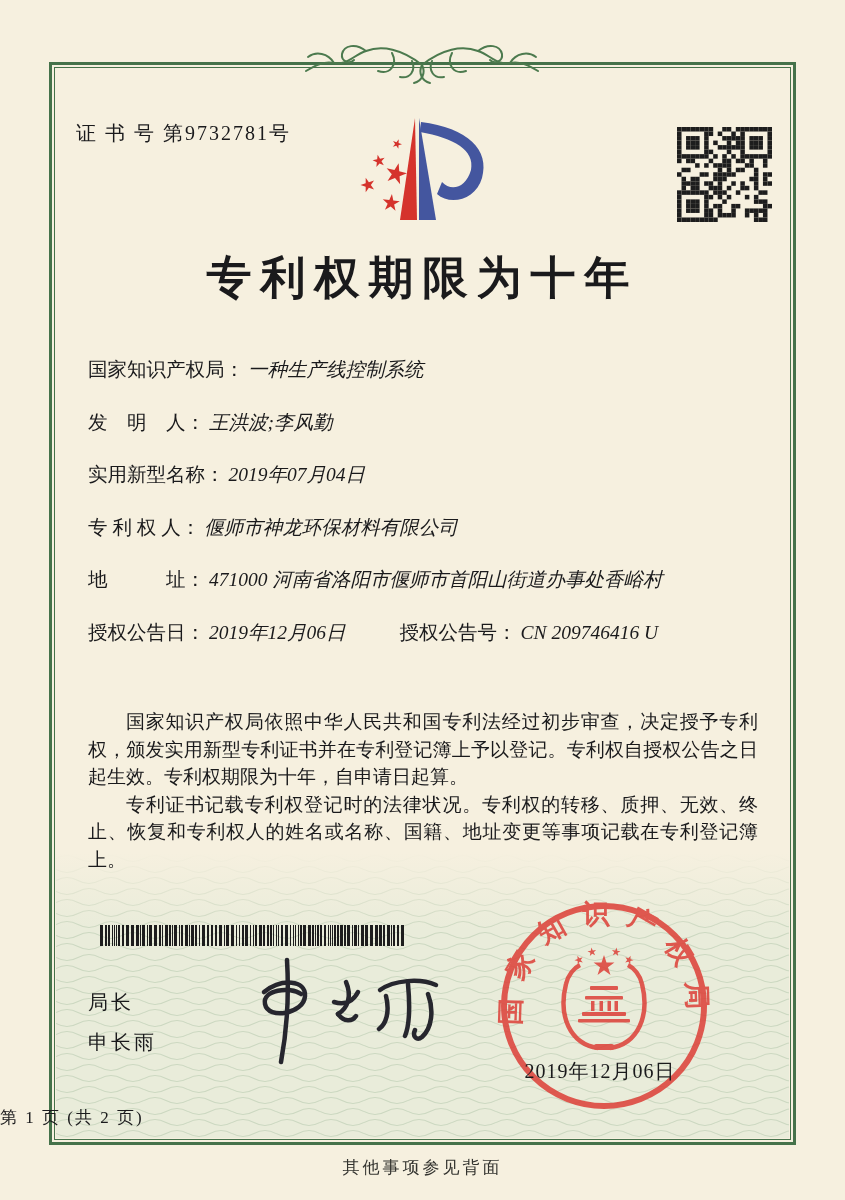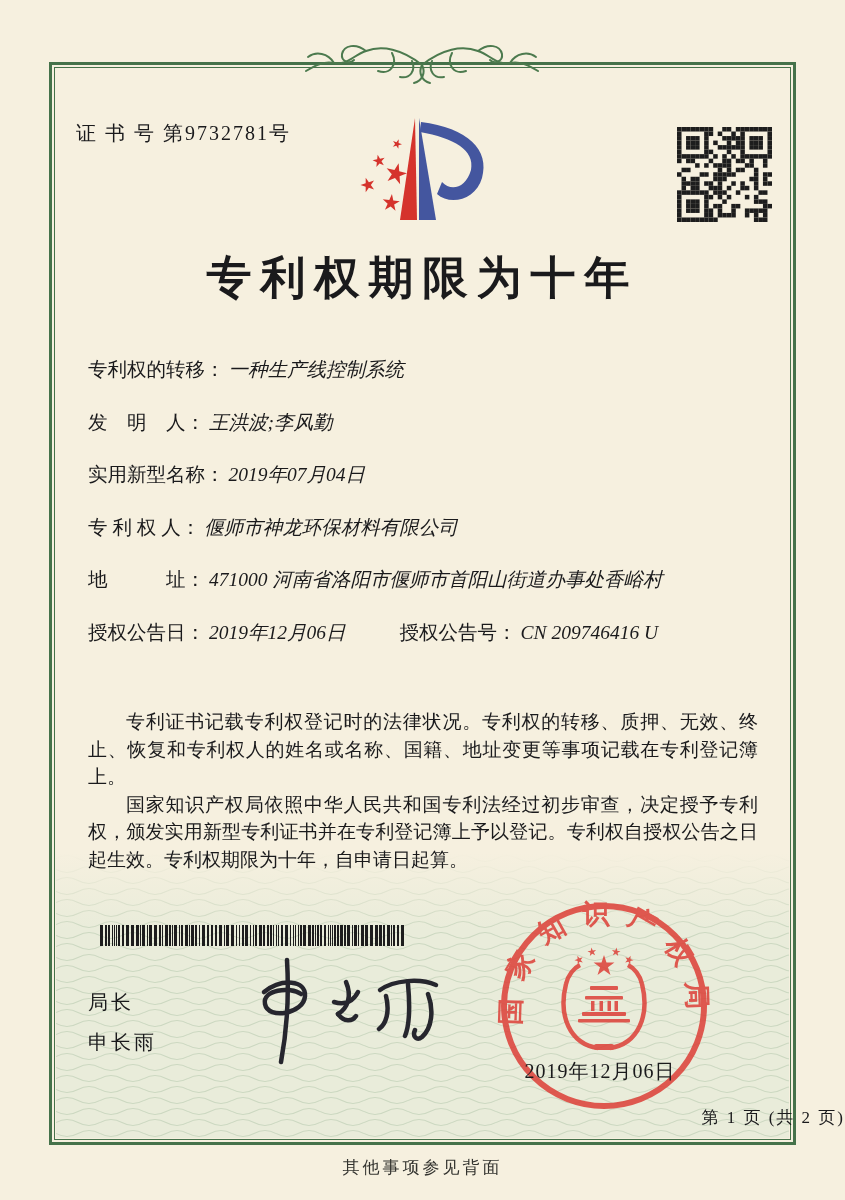--- a/index.html
+++ b/index.html
@@ -25,21 +25,21 @@
   .frow.dual .grp2{margin-left:54px;}
   .paras{left:88px;top:708px;width:670px;font-size:19px;line-height:27.6px;text-align:justify;}
   .paras p{margin:0;text-indent:2em;}
   .barcode{left:100px;top:925px;width:310px;height:21px;}
   .barcode i{position:absolute;top:0;bottom:0;background:#1d1d1d;}
   .signer{left:88px;top:990px;font-size:20px;letter-spacing:3px;line-height:24px;}
   .signer .name{margin-top:16px;}
   .sig{left:234px;top:952px;width:210px;height:118px;}
   .seal{left:492px;top:896px;width:225px;height:220px;}
   .seal-date{left:500px;top:1058px;width:200px;text-align:center;font-size:20px;letter-spacing:1px;z-index:5;}
-  .page-ind{left:0;right:0;top:1106px;text-align:right;font-size:17px;letter-spacing:2px;}
+  .page-ind{left:0;right:0;top:1106px;text-align:left;font-size:17px;letter-spacing:2px;}
   .back-note{left:0;right:0;top:1156px;text-align:center;font-size:17px;letter-spacing:3px;color:#33332f;}
 </style>
 </head>
 <body>
 
 <div class="stage">
 
   <div class="frame">
     <div class="frame-inner"></div>
     <div class="wave-zone">
@@ -323,42 +323,42 @@
       <rect x="36.19" y="90.48" width="4.52" height="4.52" fill="#1d1d1d"></rect>
       <rect x="76.90" y="90.48" width="4.52" height="4.52" fill="#1d1d1d"></rect>
       <rect x="81.43" y="90.48" width="4.52" height="4.52" fill="#1d1d1d"></rect>
       <rect x="85.95" y="90.48" width="4.52" height="4.52" fill="#1d1d1d"></rect>
     </svg>
 
   <div class="abs title">专利权期限为十年</div>
 
   <div class="abs fields">
     <div class="frow">
-      <span>专利权的转移：</span><span class="val">一种生产线控制系统</span>
+      <span>国家知识产权局：</span><span class="val">一种生产线控制系统</span>
     </div>
     <div class="frow">
       <span>发　明　人：</span><span class="val">王洪波;李风勤</span>
     </div>
     <div class="frow">
       <span>实用新型名称：</span><span class="val">2019年07月04日</span>
     </div>
     <div class="frow">
       <span>专 利 权 人：</span><span class="val">偃师市神龙环保材料有限公司</span>
     </div>
     <div class="frow">
       <span>地　　　址：</span><span class="val">471000 河南省洛阳市偃师市首阳山街道办事处香峪村</span>
     </div>
     <div class="frow dual">
       <span>授权公告日：</span><span class="val">2019年12月06日</span><span class="grp2">授权公告号：</span><span class="val">CN 209746416 U</span>
     </div>
   </div>
 
   <div class="abs paras">
+    <p>国家知识产权局依照中华人民共和国专利法经过初步审查，决定授予专利权，颁发实用新型专利证书并在专利登记簿上予以登记。专利权自授权公告之日起生效。专利权期限为十年，自申请日起算。</p>
     <p>专利证书记载专利权登记时的法律状况。专利权的转移、质押、无效、终止、恢复和专利权人的姓名或名称、国籍、地址变更等事项记载在专利登记簿上。</p>
-    <p>国家知识产权局依照中华人民共和国专利法经过初步审查，决定授予专利权，颁发实用新型专利证书并在专利登记簿上予以登记。专利权自授权公告之日起生效。专利权期限为十年，自申请日起算。</p>
   </div>
 
   <div class="abs barcode">
       <i style="left:0px;width:3px"></i>
       <i style="left:5px;width:2px"></i>
       <i style="left:8px;width:2px"></i>
       <i style="left:12px;width:1px"></i>
       <i style="left:14px;width:1px"></i>
       <i style="left:16px;width:1px"></i>
       <i style="left:18px;width:2px"></i>

